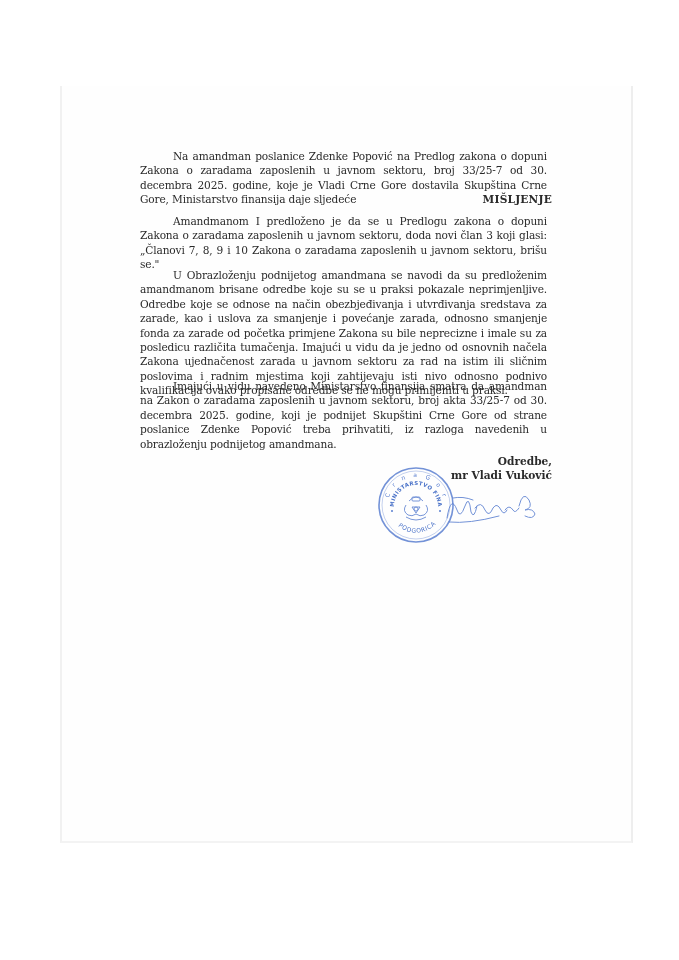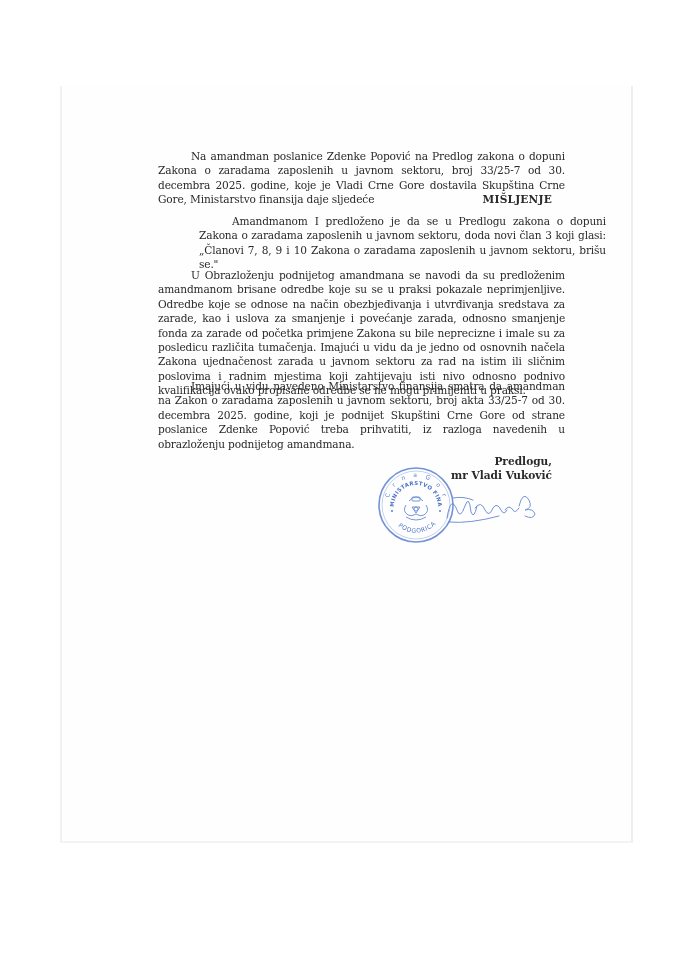--- a/index.html
+++ b/index.html
@@ -22,21 +22,21 @@
       width: 573px;
       height: 757px;
       border-left: 2px solid #f1f1f1;
       border-right: 2px solid #eeeeee;
       border-bottom: 2px solid #f3f3f3;
       box-sizing: border-box;
       background: #fefefe;
     }
     .text-column {
       position: absolute;
-      left: 158px;
+      left: 140px;
       width: 407px;
       font-size: 10.6px;
       line-height: 14.4px;
       text-align: justify;
       letter-spacing: -0.15px;
     }
     .para {
       margin: 0;
       text-indent: 33px;
     }
@@ -44,21 +44,21 @@
     #heading {
       position: absolute;
       top: 193px;
       left: 145px;
       width: 407px;
       text-align: right;
       font-weight: bold;
       font-size: 10.6px;
       letter-spacing: 0.2px;
     }
-    #p2 { top: 214px; margin-left: 41px; }
+    #p2 { top: 214px; }
     #p3 { top: 268px; }
     #p4 { top: 379px; }
     .signature-block {
       position: absolute;
       top: 454px;
       left: 430px;
       width: 122px;
       text-align: right;
       font-weight: bold;
       font-size: 10.6px;
@@ -88,21 +88,21 @@
 
 <div id="heading">MIŠLJENJE</div>
 
 <p id="p2" class="text-column para">Amandmanom I predloženo je da se u Predlogu zakona o dopuni Zakona o zaradama zaposlenih u javnom sektoru, doda novi član 3 koji glasi: „Članovi 7, 8, 9 i 10 Zakona o zaradama zaposlenih u javnom sektoru, brišu se."</p>
 
 <p id="p3" class="text-column para">U Obrazloženju podnijetog amandmana se navodi da su predloženim amandmanom brisane odredbe koje su se u praksi pokazale neprimjenljive. Odredbe koje se odnose na način obezbjeđivanja i utvrđivanja sredstava za zarade, kao i uslova za smanjenje i povećanje zarada, odnosno smanjenje fonda za zarade od početka primjene Zakona su bile neprecizne i imale su za posledicu različita tumačenja. Imajući u vidu da je jedno od osnovnih načela Zakona ujednačenost zarada u javnom sektoru za rad na istim ili sličnim poslovima i radnim mjestima koji zahtijevaju isti nivo odnosno podnivo kvalifikacija ovako propisane odredbe se ne mogu primijeniti u praksi.</p>
 
 <p id="p4" class="text-column para">Imajući u vidu navedeno Ministarstvo finansija smatra da amandman na Zakon o zaradama zaposlenih u javnom sektoru, broj akta 33/25-7 od 30. decembra 2025. godine, koji je podnijet Skupštini Crne Gore od strane poslanice Zdenke Popović treba prihvatiti, iz razloga navedenih u obrazloženju podnijetog amandmana.</p>
 
 <div class="signature-block">
-  <div>Predlogu,</div>
+  <div>Odredbe,</div>
   <div>mr Vladi Vuković</div>
 </div>
 
 <svg class="stamp" viewBox="0 0 80 86">
   <defs>
     <path id="ringTop" d="M 12 44 A 28 28 0 0 1 68 44"></path>
     <path id="ringInner" d="M 18 46 A 22 22 0 0 1 62 46"></path>
     <path id="ringBottom" d="M 14 52 A 27 27 0 0 0 66 52"></path>
   </defs>
   <circle cx="40" cy="44" r="37" fill="none" stroke="#5a7fd0" stroke-width="1.6" opacity="0.85"></circle>

